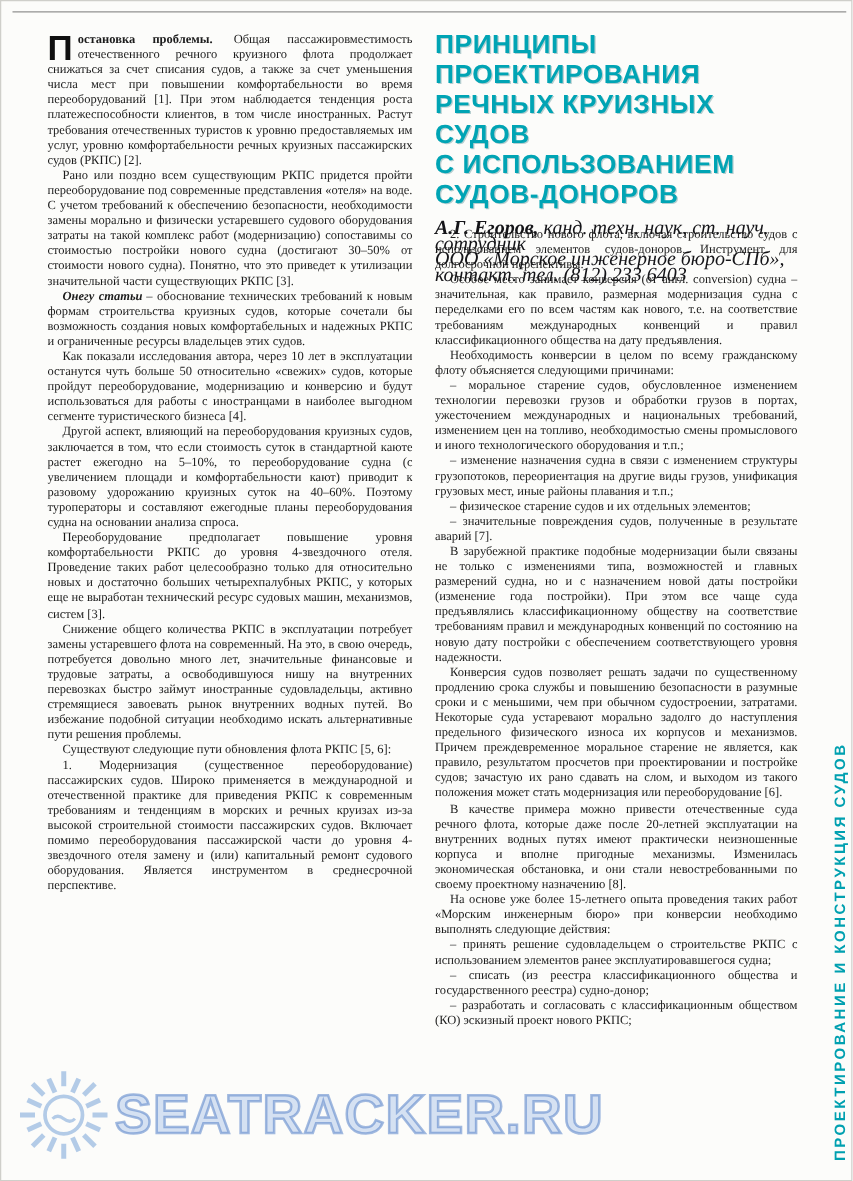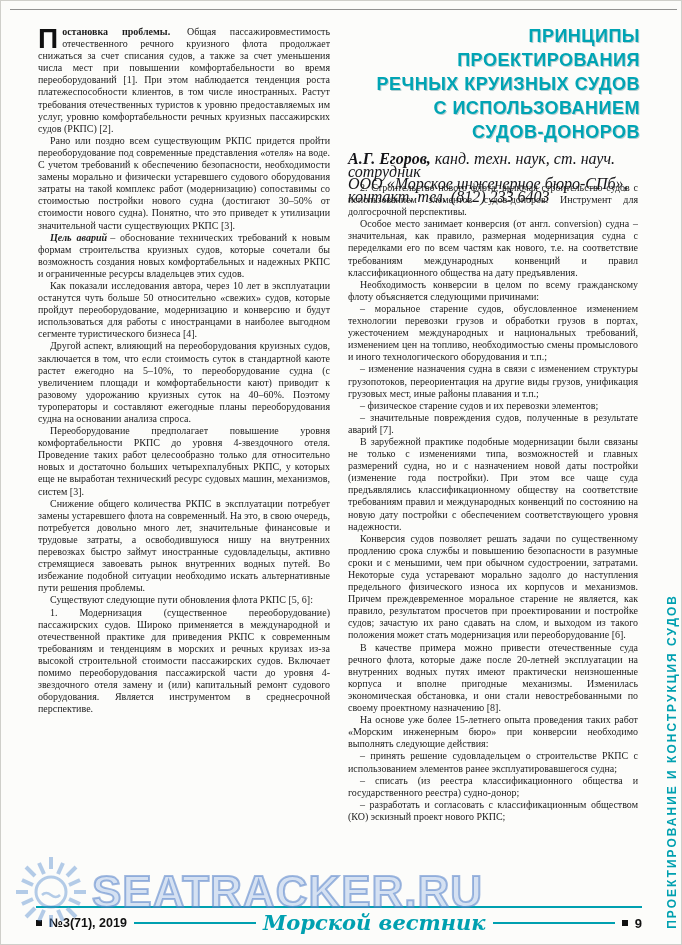--- a/index.html
+++ b/index.html
@@ -13,22 +13,22 @@
   .col-right{left:348px;top:182px;width:290px;height:700px;}
   .para{margin:0;text-indent:12px;}
   .para.first{text-indent:0;}
   .dropcap{float:left;font-family:"Liberation Sans",sans-serif;font-weight:bold;
            font-size:28px;line-height:23px;padding:1px 4px 0 0;color:#101010;}
   .lead{font-weight:bold;margin-right:3px;}
   .lead.it{font-style:italic;}
 
   .title-block{position:absolute;left:348px;top:24px;width:292px;}
   h1.title{margin:0;font-family:"Liberation Sans",sans-serif;font-weight:800;
-           color:#00a4b4;font-size:18px;line-height:24px;letter-spacing:.5px;
-           text-shadow:1px 1px 0 rgba(0,90,100,.28);text-align:right;}
+           color:#00a4b4;font-size:21px;line-height:24px;letter-spacing:.5px;
+           text-shadow:1px 1px 0 rgba(0,90,100,.28);}
   .tl{display:block;}
   .authors{margin-top:9px;font-style:italic;font-size:16px;line-height:12.5px;color:#141418;}
   .a-name{font-weight:bold;}
 
   .side-vertical{position:absolute;right:3px;bottom:16px;writing-mode:vertical-rl;
                  transform:rotate(180deg);font-family:"Liberation Sans",sans-serif;
                  font-weight:bold;font-size:12px;letter-spacing:2px;color:#00a0b0;white-space:nowrap;}
 
   .watermark{position:absolute;left:12px;right:8px;bottom:14px;display:flex;align-items:center;
              pointer-events:none;z-index:5;}
@@ -54,21 +54,21 @@
   <div class="edge-top"></div>
 
   <div class="col col-left">
     <p class="para first">
       <span class="dropcap">П</span>
       <span class="lead">остановка проблемы.</span>
       <span>Общая пассажировместимость отечественного речного круизного флота продолжает снижаться за счет списания судов, а также за счет уменьшения числа мест при повышении комфортабельности во время переоборудований [1]. При этом наблюдается тенденция роста платежеспособности клиентов, в том числе иностранных. Растут требования отечественных туристов к уровню предоставляемых им услуг, уровню комфортабельности речных круизных пассажирских судов (РКПС) [2].</span>
     </p>
     <div>
         <p class="para">Рано или поздно всем существующим РКПС придется пройти переоборудование под современные представления «отеля» на воде. С учетом требований к обеспечению безопасности, необходимости замены морально и физически устаревшего судового оборудования затраты на такой комплекс работ (модернизацию) сопоставимы со стоимостью постройки нового судна (достигают 30–50% от стоимости нового судна). Понятно, что это приведет к утилизации значительной части существующих РКПС [3].</p>
-        <p class="para"><span class="lead it">Цель аварий</span>– обоснование технических требований к новым формам строительства круизных судов, которые сочетали бы возможность создания новых комфортабельных и надежных РКПС и ограниченные ресурсы владельцев этих судов.</p>
+        <p class="para"><span class="lead it">Онегу статьи</span>– обоснование технических требований к новым формам строительства круизных судов, которые сочетали бы возможность создания новых комфортабельных и надежных РКПС и ограниченные ресурсы владельцев этих судов.</p>
         <p class="para">Как показали исследования автора, через 10 лет в эксплуатации останутся чуть больше 50 относительно «свежих» судов, которые пройдут переоборудование, модернизацию и конверсию и будут использоваться для работы с иностранцами в наиболее выгодном сегменте туристического бизнеса [4].</p>
         <p class="para">Другой аспект, влияющий на переоборудования круизных судов, заключается в том, что если стоимость суток в стандартной каюте растет ежегодно на 5–10%, то переоборудование судна (с увеличением площади и комфортабельности кают) приводит к разовому удорожанию круизных суток на 40–60%. Поэтому туроператоры и составляют ежегодные планы переоборудования судна на основании анализа спроса.</p>
         <p class="para">Переоборудование предполагает повышение уровня комфортабельности РКПС до уровня 4-звездочного отеля. Проведение таких работ целесообразно только для относительно новых и достаточно больших четырехпалубных РКПС, у которых еще не выработан технический ресурс судовых машин, механизмов, систем [3].</p>
         <p class="para">Снижение общего количества РКПС в эксплуатации потребует замены устаревшего флота на современный. На это, в свою очередь, потребуется довольно много лет, значительные финансовые и трудовые затраты, а освободившуюся нишу на внутренних перевозках быстро займут иностранные судовладельцы, активно стремящиеся завоевать рынок внутренних водных путей. Во избежание подобной ситуации необходимо искать альтернативные пути решения проблемы.</p>
         <p class="para">Существуют следующие пути обновления флота РКПС [5, 6]:</p>
         <p class="para">1. Модернизация (существенное переоборудование) пассажирских судов. Широко применяется в международной и отечественной практике для приведения РКПС к современным требованиям и тенденциям в морских и речных круизах из-за высокой строительной стоимости пассажирских судов. Включает помимо переоборудования пассажирской части до уровня 4-звездочного отеля замену и (или) капитальный ремонт судового оборудования. Является инструментом в среднесрочной перспективе.</p>
       </div>
   </div>
 
   <div class="title-block">
@@ -87,21 +87,21 @@
       <div>контакт. тел. (812) 233 6403</div>
     </div>
   </div>
 
   <div class="col col-right">
       <p class="para">2. Строительство нового флота, включая строительство судов с использованием элементов судов-доноров. Инструмент для долгосрочной перспективы.</p>
       <p class="para">Особое место занимает конверсия (от англ. conversion) судна – значительная, как правило, размерная модернизация судна с переделками его по всем частям как нового, т.е. на соответствие требованиям международных конвенций и правил классификационного общества на дату предъявления.</p>
       <p class="para">Необходимость конверсии в целом по всему гражданскому флоту объясняется следующими причинами:</p>
       <p class="para">– моральное старение судов, обусловленное изменением технологии перевозки грузов и обработки грузов в портах, ужесточением международных и национальных требований, изменением цен на топливо, необходимостью смены промыслового и иного технологического оборудования и т.п.;</p>
       <p class="para">– изменение назначения судна в связи с изменением структуры грузопотоков, переориентация на другие виды грузов, унификация грузовых мест, иные районы плавания и т.п.;</p>
-      <p class="para">– физическое старение судов и их перевозки элементов;</p>
+      <p class="para">– физическое старение судов и их отдельных элементов;</p>
       <p class="para">– значительные повреждения судов, полученные в результате аварий [7].</p>
       <p class="para">В зарубежной практике подобные модернизации были связаны не только с изменениями типа, возможностей и главных размерений судна, но и с назначением новой даты постройки (изменение года постройки). При этом все чаще суда предъявлялись классификационному обществу на соответствие требованиям правил и международных конвенций по состоянию на новую дату постройки с обеспечением соответствующего уровня надежности.</p>
       <p class="para">Конверсия судов позволяет решать задачи по существенному продлению срока службы и повышению безопасности в разумные сроки и с меньшими, чем при обычном судостроении, затратами. Некоторые суда устаревают морально задолго до наступления предельного физического износа их корпусов и механизмов. Причем преждевременное моральное старение не является, как правило, результатом просчетов при проектировании и постройке судов; зачастую их рано сдавать на слом, и выходом из такого положения может стать модернизация или переоборудование [6].</p>
       <p class="para">В качестве примера можно привести отечественные суда речного флота, которые даже после 20-летней эксплуатации на внутренних водных путях имеют практически неизношенные корпуса и вполне пригодные механизмы. Изменилась экономическая обстановка, и они стали невостребованными по своему проектному назначению [8].</p>
       <p class="para">На основе уже более 15-летнего опыта проведения таких работ «Морским инженерным бюро» при конверсии необходимо выполнять следующие действия:</p>
       <p class="para">– принять решение судовладельцем о строительстве РКПС с использованием элементов ранее эксплуатировавшегося судна;</p>
       <p class="para">– списать (из реестра классификационного общества и государственного реестра) судно-донор;</p>
       <p class="para">– разработать и согласовать с классификационным обществом (КО) эскизный проект нового РКПС;</p>
     </div>
 
@@ -128,22 +128,13 @@
           <line x1="32" y1="57" x2="27" y2="68"></line>
           <line x1="68" y1="27" x2="57" y2="32"></line>
           <line x1="21" y1="46" x2="10" y2="51"></line>
         </g>
         <path d="M30 42 q4 -4 9 0 q5 4 9 0" stroke-width="2.5"></path>
       </g>
     </svg>
     <span class="wm-text">SEATRACKER.RU</span>
   </div>
 
-  <div class="footer">
-    <span class="sq"></span>
-    <span class="f-issue">№3(71), 2019</span>
-    <span class="f-line"></span>
-    <span class="f-journal">Морской вестник</span>
-    <span class="f-line"></span>
-    <span class="sq"></span>
-    <span class="f-page">9</span>
-  </div>
 </div>
 
 </body></html>

